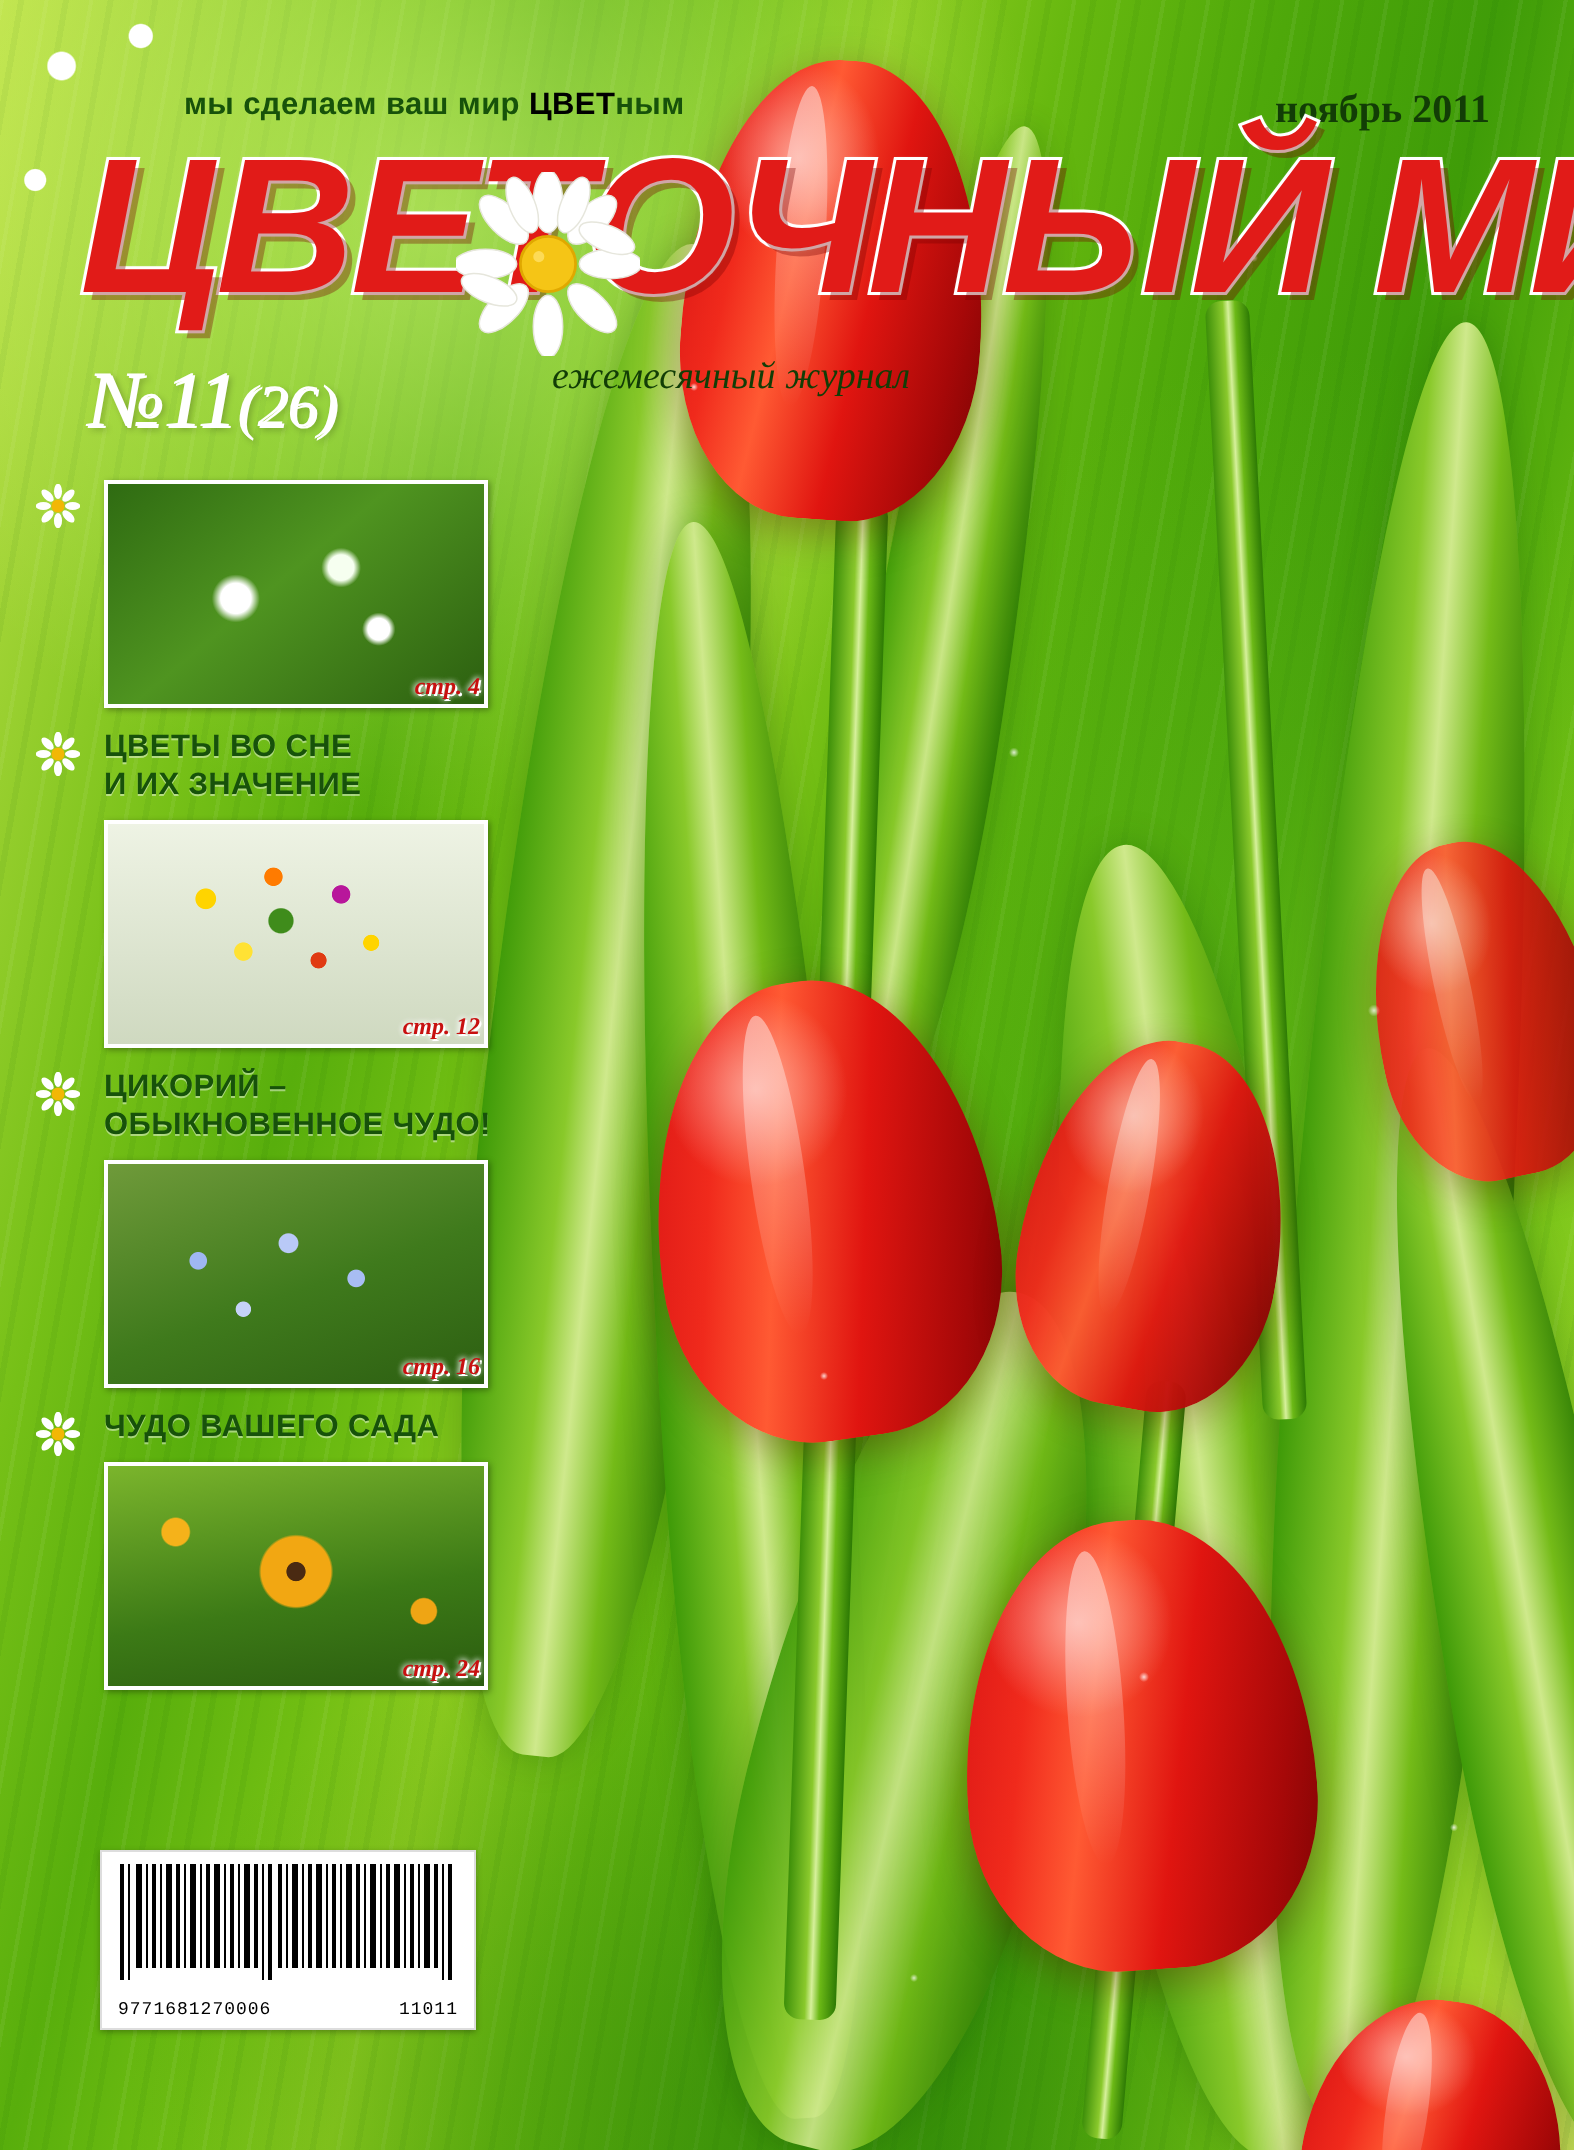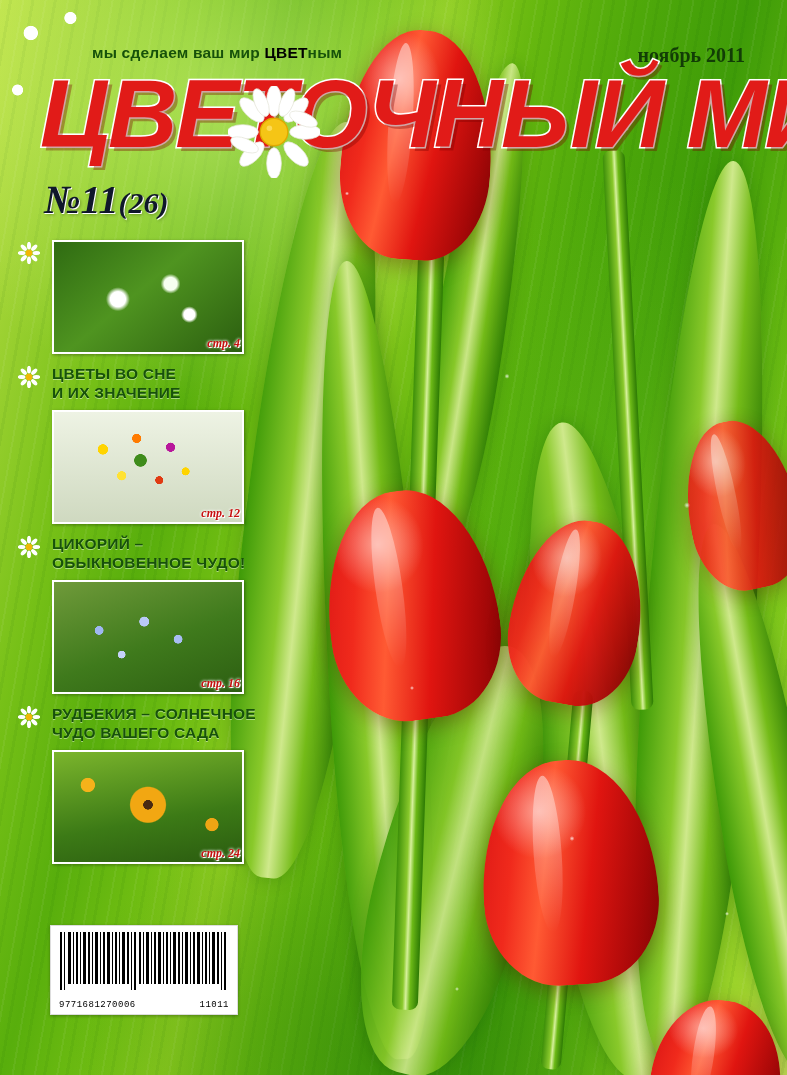--- a/index.html
+++ b/index.html
@@ -111,22 +111,22 @@
     position:absolute;left:228px;top:86px;width:92px;height:92px;
   }
   .subtitle{
     position:absolute;left:276px;top:178px;
     font-family:"Liberation Serif", serif;
     font-style:italic;font-size:19px;color:#123d06;
   }
   .issue-no{
     position:absolute;left:44px;top:176px;
     font-family:"Liberation Serif", serif;
-    font-weight:bold;font-style:italic;font-size:40px;
-    color:#0f172a;text-shadow:1px 1px 0 #fff, 2px 2px 3px rgba(0,0,0,.25);
+    font-weight:normal;font-style:italic;font-size:40px;
+    color:#ffffff;text-shadow:1px 1px 0 #fff, 2px 2px 3px rgba(0,0,0,.25);
     white-space:nowrap;
   }
   .issue-no .small{font-size:30px;}
   
   .articles{position:absolute;left:18px;top:232px;width:270px;}
   .article{position:relative;margin-bottom:10px;}
   .bullet{
     position:absolute;left:0px;top:2px;width:22px;height:22px;
   }
   .headline{
@@ -263,20 +263,21 @@
         <ellipse cx="64" cy="18" rx="7" ry="16" transform="rotate(22 64 18)"></ellipse>
         <ellipse cx="18" cy="64" rx="16" ry="7" transform="rotate(22 18 64)"></ellipse>
         <ellipse cx="82" cy="36" rx="16" ry="7" transform="rotate(22 82 36)"></ellipse>
       </g>
       <circle cx="50" cy="50" r="15" fill="#f5c516"></circle>
       <circle cx="50" cy="50" r="15" fill="none" stroke="#e0a800" stroke-width="1.5"></circle>
       <circle cx="45" cy="46" r="3" fill="#ffe066" opacity=".8"></circle>
     </g>
   </svg>
 
+  <div class="subtitle">ежемесячный журнал</div>
 
   <div class="issue-no"><span>№11</span><span class="small">(26)</span></div>
 
   <div class="articles">
 
     <div class="article">
       <svg class="bullet" viewBox="0 0 24 24">
         <g fill="#ffffff">
           <ellipse cx="12" cy="4" rx="2.2" ry="4.2"></ellipse>
             <ellipse cx="12" cy="20" rx="2.2" ry="4.2"></ellipse>
@@ -348,21 +349,20 @@
           <ellipse cx="4" cy="12" rx="4.2" ry="2.2"></ellipse>
             <ellipse cx="20" cy="12" rx="4.2" ry="2.2"></ellipse>
           <ellipse cx="6.3" cy="6.3" rx="2.2" ry="4.2" transform="rotate(-45 6.3 6.3)"></ellipse>
           <ellipse cx="17.7" cy="6.3" rx="2.2" ry="4.2" transform="rotate(45 17.7 6.3)"></ellipse>
           <ellipse cx="6.3" cy="17.7" rx="2.2" ry="4.2" transform="rotate(45 6.3 17.7)"></ellipse>
           <ellipse cx="17.7" cy="17.7" rx="2.2" ry="4.2" transform="rotate(-45 17.7 17.7)"></ellipse>
         </g>
         <circle cx="12" cy="12" r="3.6" fill="#f2b705"></circle>
       </svg>
       <div class="headline">
-        <div>РУДБЕКИЯ – СОЛНЕЧНОЕ</div>
         <div>ЧУДО ВАШЕГО САДА</div>
       </div>
       <div class="thumb t-rudbeckia">
         <span class="page">стр. 24</span>
       </div>
     </div>
 
   </div>
 
   <div class="barcode-box">

